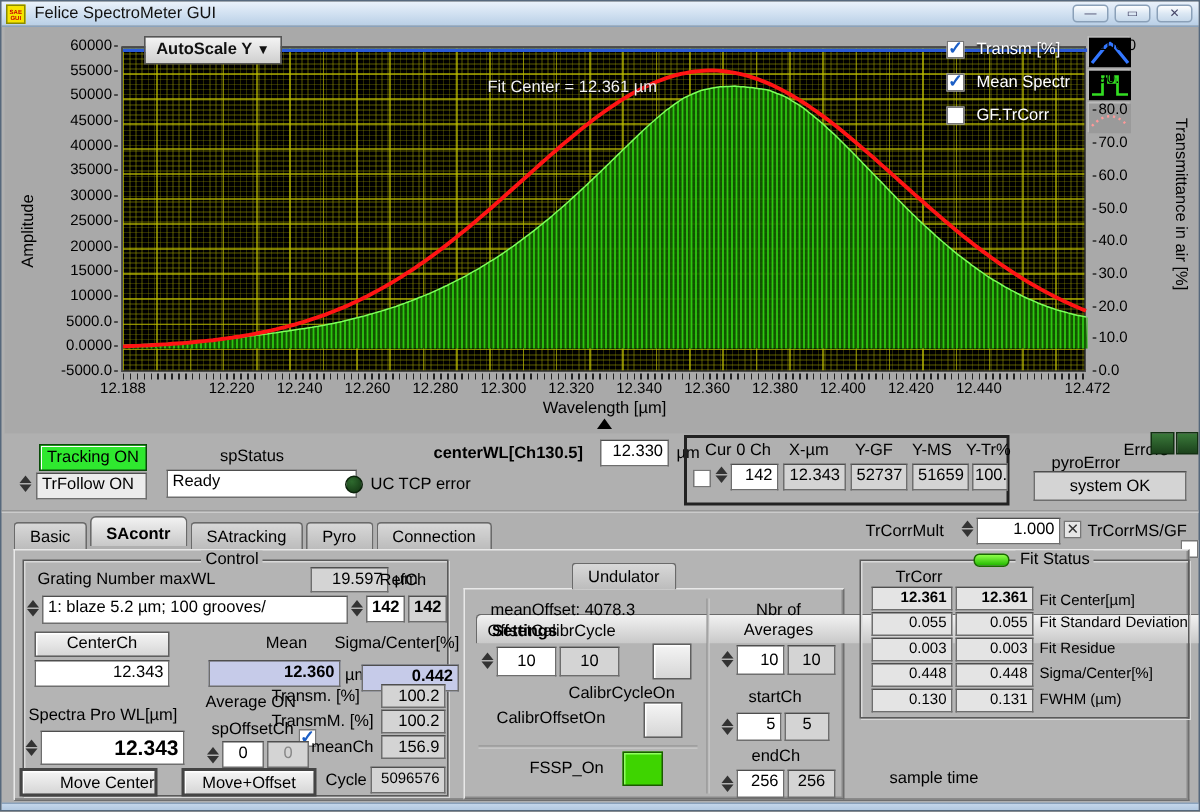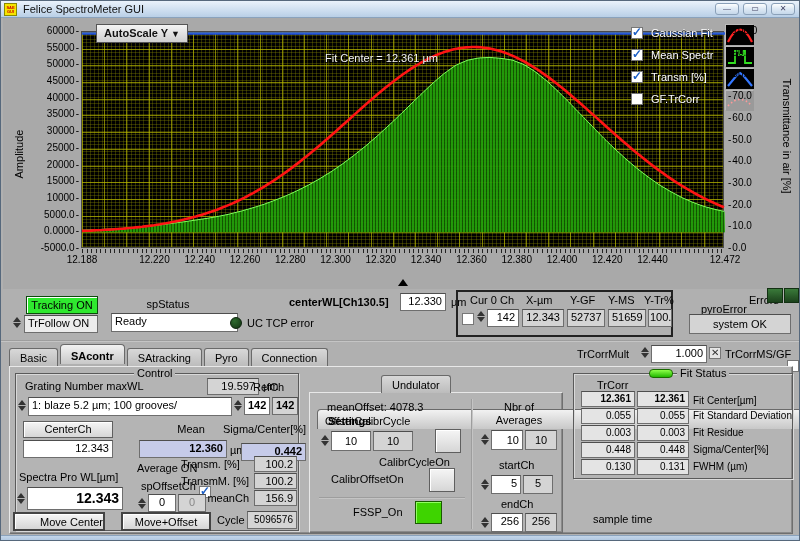--- a/index.html
+++ b/index.html
@@ -114,40 +114,32 @@
         </svg>
       <div id="fitcenter" class="abs">Fit Center = 12.361 µm</div>
     </div>
     <div id="autoscale" class="abs">
       <span>AutoScale Y</span>
       <span class="car">▼</span>
     </div>
     <div id="legend" class="abs">
         <div class="legrow">
           <div class="cb checked"></div>
-          <div class="legtxt">Gaussian Fit</div>
+          <div class="legtxt">Transm [%]</div>
           <div class="ic"><svg width="28" height="20">
               <rect width="28" height="20" fill="#000"></rect>
-              <path d="M2,17 Q14,-8 26,17" stroke="#ff2222" stroke-width="2.2" fill="none"></path>
+              <path d="M2,17 L11,6 L14,4 L17,6 L26,17" stroke="#3377ff" stroke-width="2.2" fill="none"></path>
             </svg></div>
         </div>
         <div class="legrow">
           <div class="cb checked"></div>
           <div class="legtxt">Mean Spectr</div>
           <div class="ic"><svg width="28" height="20">
               <rect width="28" height="20" fill="#000"></rect>
               <path d="M2,16 H9 V4 H13 V8 H17 V4 H19 V16 H26" stroke="#33dd22" stroke-width="1.8" fill="none"></path>
-            </svg></div>
-        </div>
-        <div class="legrow">
-          <div class="cb checked"></div>
-          <div class="legtxt">Transm [%]</div>
-          <div class="ic"><svg width="28" height="20">
-              <rect width="28" height="20" fill="#000"></rect>
-              <path d="M2,17 L11,6 L14,4 L17,6 L26,17" stroke="#3377ff" stroke-width="2.2" fill="none"></path>
             </svg></div>
         </div>
         <div class="legrow">
           <div class="cb"></div>
           <div class="legtxt">GF.TrCorr</div>
           <div class="ic"><svg width="28" height="20">
               <rect width="28" height="20" fill="#9a9a9a"></rect>
               <path d="M2,15 Q14,2 26,15" stroke="#ff9999" stroke-width="1.6" stroke-dasharray="1.5,2.5" fill="none"></path>
             </svg></div>
         </div>
@@ -176,20 +168,21 @@
         <div class="t" style="left: 310.577px;">12.300</div>
         <div class="t" style="left: 355.859px;">12.320</div>
         <div class="t" style="left: 401.141px;">12.340</div>
         <div class="t" style="left: 446.423px;">12.360</div>
         <div class="t" style="left: 491.704px;">12.380</div>
         <div class="t" style="left: 536.986px;">12.400</div>
         <div class="t" style="left: 582.268px;">12.420</div>
         <div class="t" style="left: 627.549px;">12.440</div>
         <div class="t" style="left: 700px;">12.472</div>
       </div>
+    <div id="xlabel" class="abs">Wavelength [µm]</div>
     <div id="xcursor" class="abs"></div>
   </div>
 
   <div class="abs btn" style="left:25px;top:295px;width:72px;height:18px;background:#2fe82f;border:1px solid #0a4a0a;line-height:16px;">Tracking ON</div>
   <div class="abs spin" style="left:12px;top:315px;">
       <div class="u"></div>
       <div class="d"></div>
     </div>
   <div class="abs field" style="left:23px;top:314px;width:74px;height:18px;background:#ececec;">TrFollow ON</div>
   <div class="abs lbl" style="left:112px;top:297px;width:110px;text-align:center;">spStatus</div>

